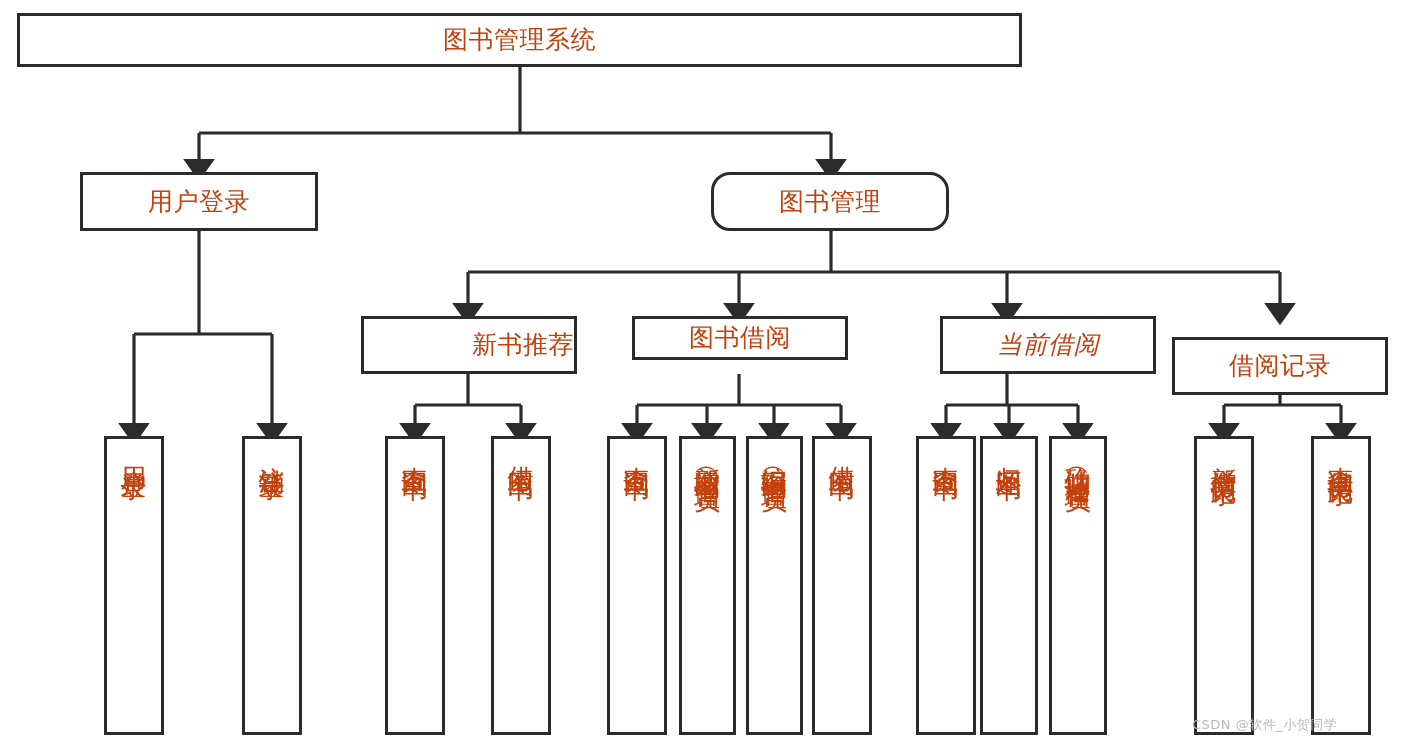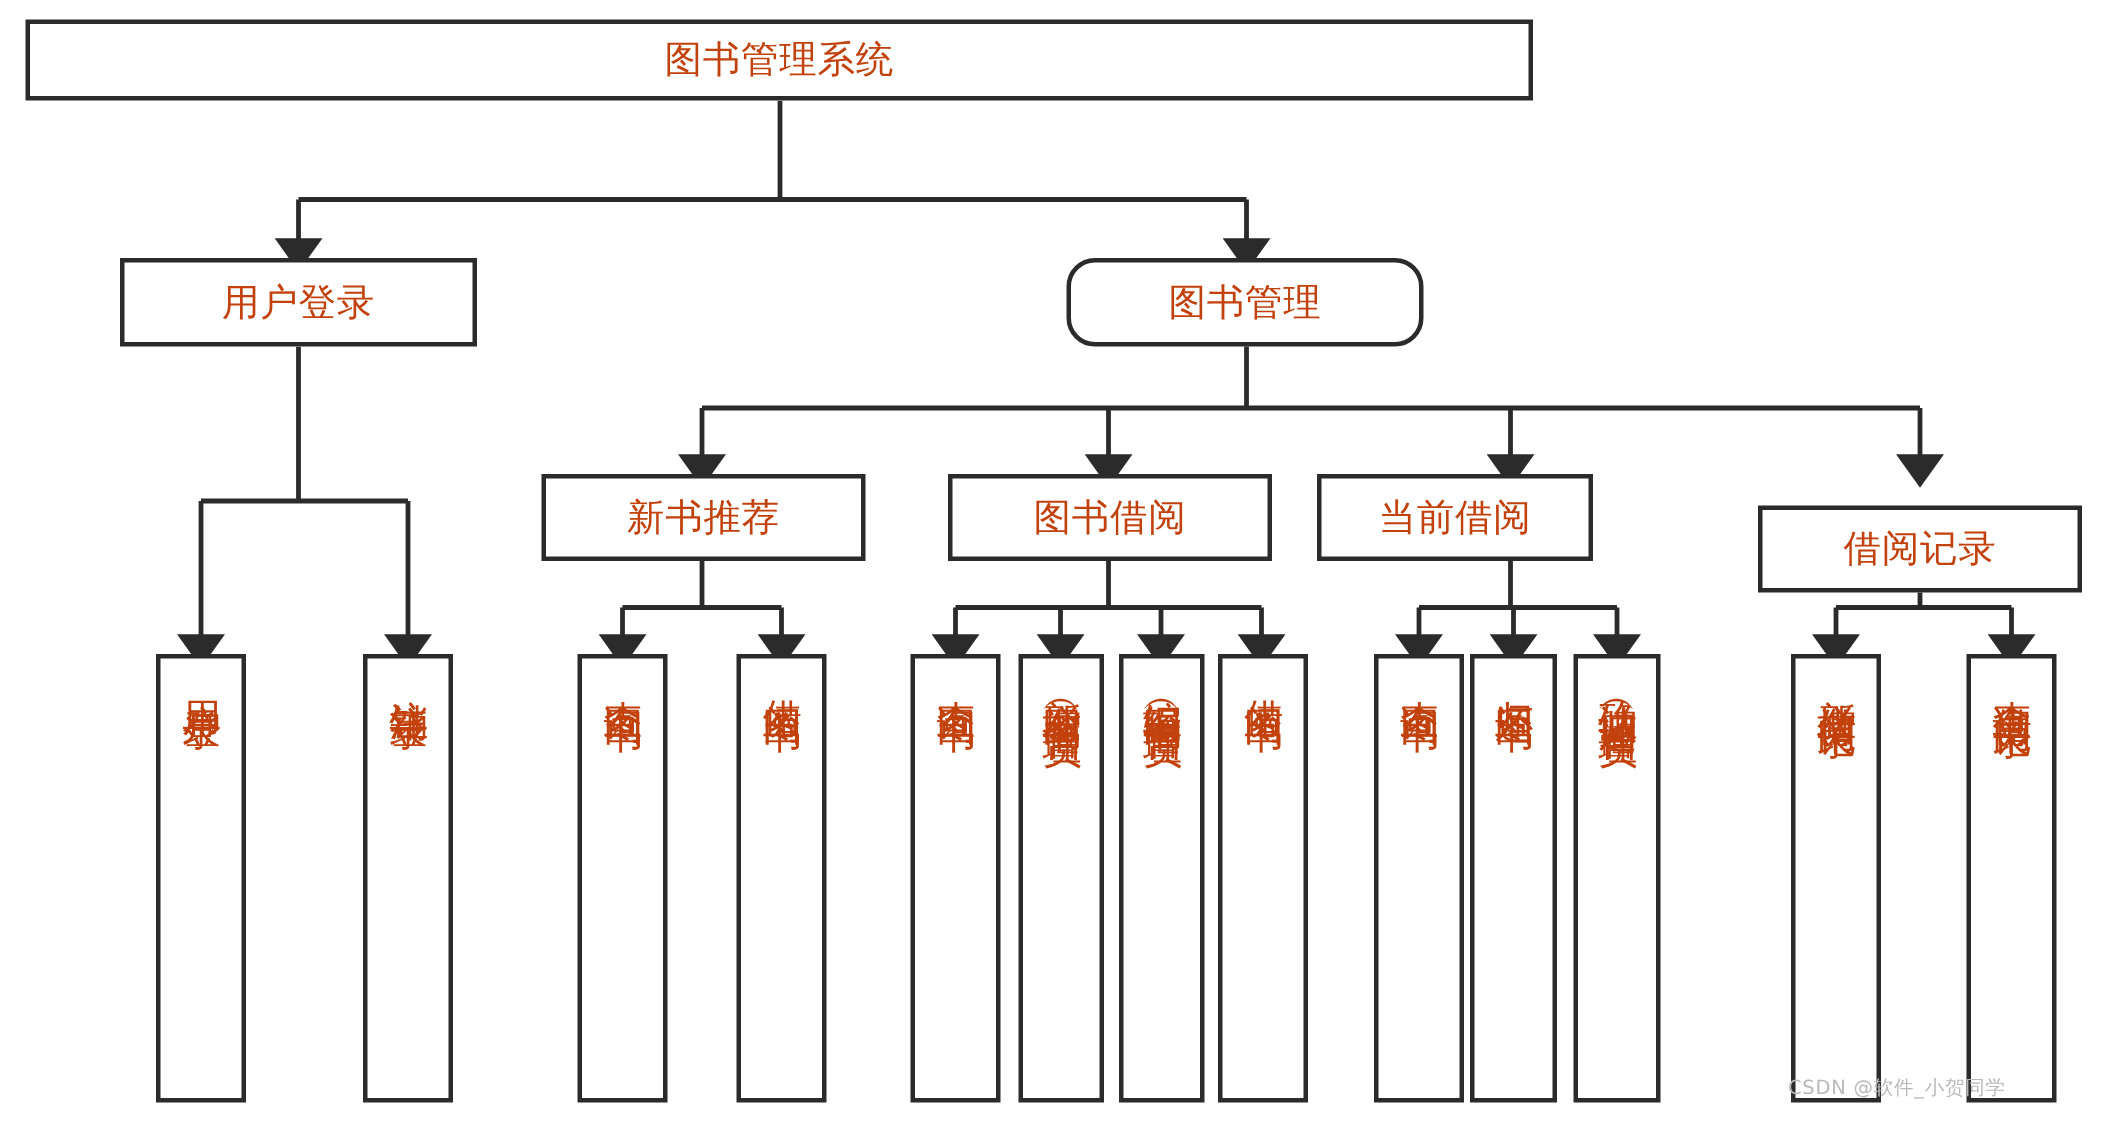--- a/index.html
+++ b/index.html
@@ -131,27 +131,27 @@
     <span class="node-label">图书管理系统</span>
   </div>
 
   <div class="node horiz" style="left:80px; top:172px; width:238px; height:59px;">
     <span class="node-label">用户登录</span>
   </div>
   <div class="node horiz" style="left:711px; top:172px; width:238px; height:59px;border-radius:19px;">
     <span class="node-label">图书管理</span>
   </div>
 
-  <div class="node horiz" style="left:361px; top:316px; width:216px; height:58px;">
+  <div class="node horiz" style="left:361px; top:316px; width:216px; height:58px;justify-content:flex-end;">
     <span class="node-label">新书推荐</span>
   </div>
-  <div class="node horiz" style="left:632px; top:316px; width:216px; height:58px;">
+  <div class="node horiz" style="left:632px; top:316px; width:216px; height:44px;">
     <span class="node-label">图书借阅</span>
   </div>
-  <div class="node horiz" style="left:878px; top:316px; width:184px; height:58px;">
+  <div class="node horiz" style="left:940px; top:316px; width:216px; height:58px;font-style:italic;">
     <span class="node-label">当前借阅</span>
   </div>
   <div class="node horiz" style="left:1172px; top:316px; width:216px; height:58px;margin-top:21px;">
     <span class="node-label">借阅记录</span>
   </div>
 
   <div class="node vert" style="left:104px; top:436px; width:60px; height:299px;">
     <span class="node-label">用户登录</span>
   </div>
   <div class="node vert" style="left:242px; top:436px; width:60px; height:299px;">

